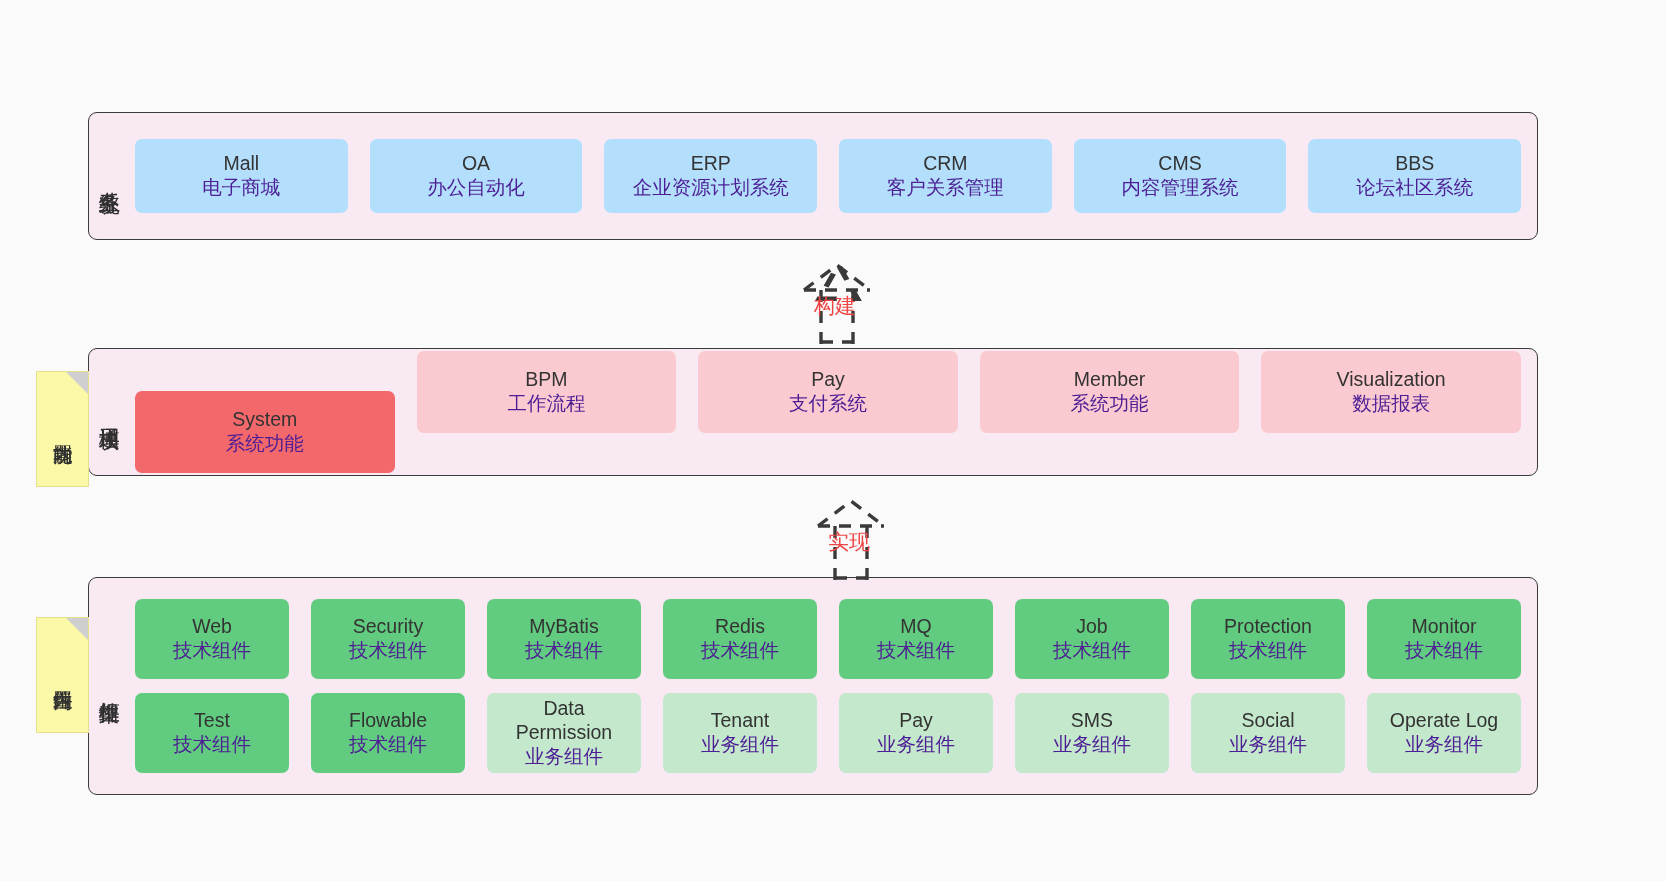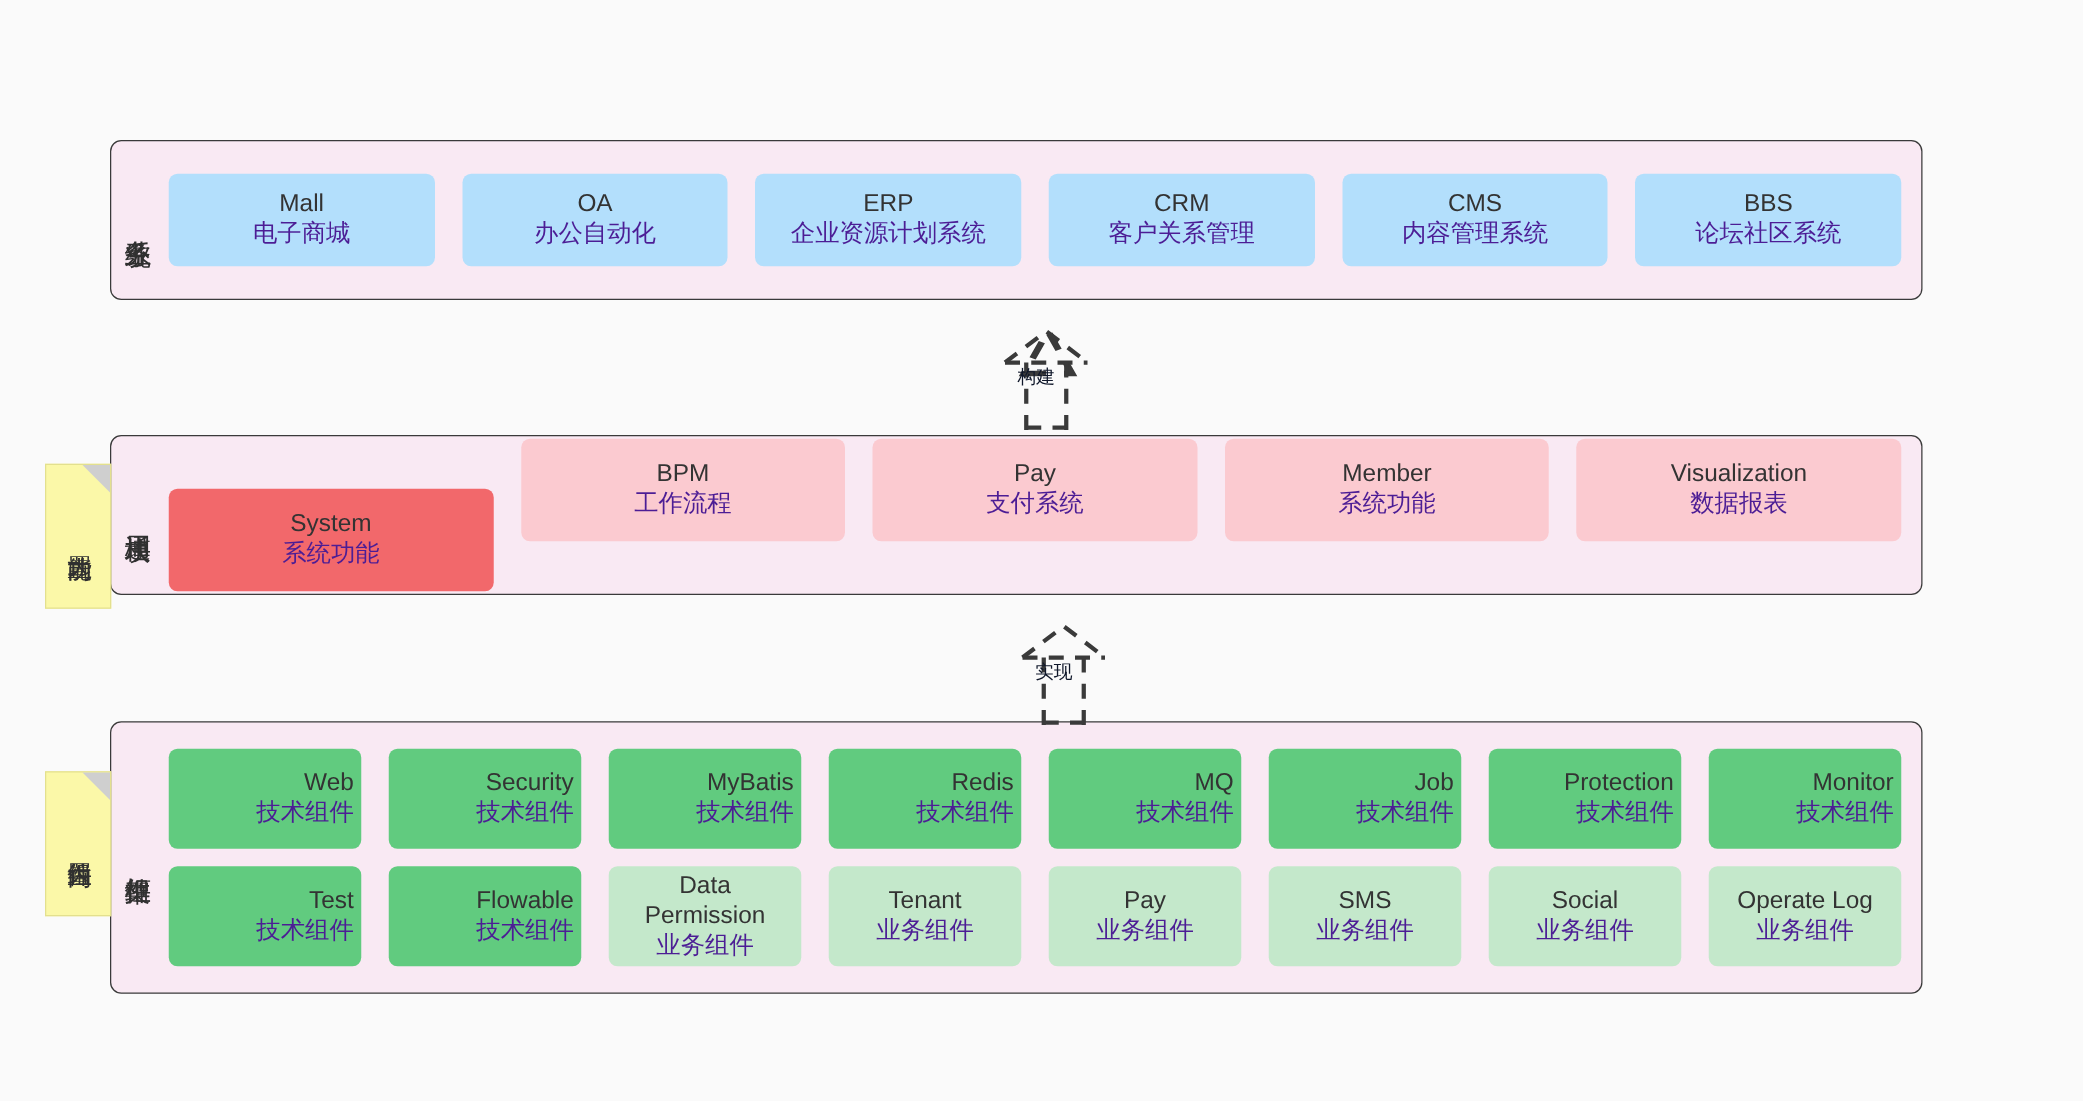--- a/index.html
+++ b/index.html
@@ -71,35 +71,35 @@
   .box {
     flex: 1 1 0;
     box-sizing: border-box;
     border-radius: 7px;
     display: flex;
     flex-direction: column;
     align-items: center;
     justify-content: center;
     text-align: center;
     line-height: 1.22;
-    padding: 4px 6px;
+    padding: 4px 22px;
   }
   .box .t-en {
     font-size: 19.5px;
     color: #333333;
   }
   .box .t-cn {
     font-size: 19.5px;
     color: #4c1d95;
   }
 
   .box.blue   { background: #b3dffc; }
   .box.red    { background: #f2686b; margin-top: 40px; }
   .box.pink   { background: #fbcad0; }
-  .box.green  { background: #61cb7f; align-items: flex-end; }
+  .box.green  { background: #61cb7f; }
   .box.mint   { background: #c4e8cb; }
 
   
   #layer-business { left: 88px;  top: 112px; width: 1450px; height: 128px; }
   #layer-business .box { height: 74px; }
 
   #layer-modules  { left: 88px;  top: 348px; width: 1450px; height: 128px; }
   #layer-modules .box { height: 82px; }
 
   #layer-framework{ left: 88px;  top: 577px; width: 1450px; height: 218px; }
@@ -134,22 +134,22 @@
   #note-builtin-comp { left: 36px; top: 617px; width: 53px; height: 116px; }
 
   
   .arrow {
     position: absolute;
     z-index: 2;
   }
   .arrow svg { display: block; }
   .arrow .arrow-label {
     position: absolute;
-    font-size: 15px;
-    color: #0f172a;
+    font-size: 21px;
+    color: #ef4444;
     white-space: nowrap;
     background: transparent;
   }
   #arrow-build  { left: 752px; top: 252px; width: 170px; height: 92px; }
   #arrow-build .arrow-label  { left: 62px; top: 40px; }
   #arrow-impl   { left: 766px; top: 488px; width: 170px; height: 92px; }
   #arrow-impl .arrow-label   { left: 62px; top: 40px; }
 </style>
 </head>
 <body>

